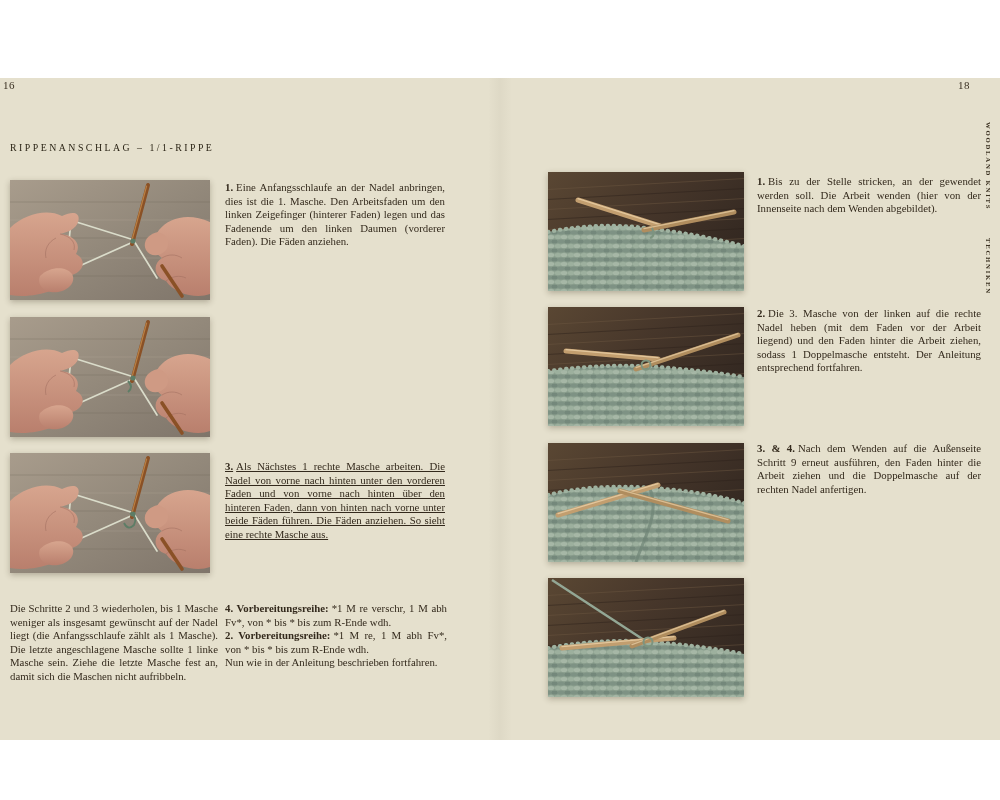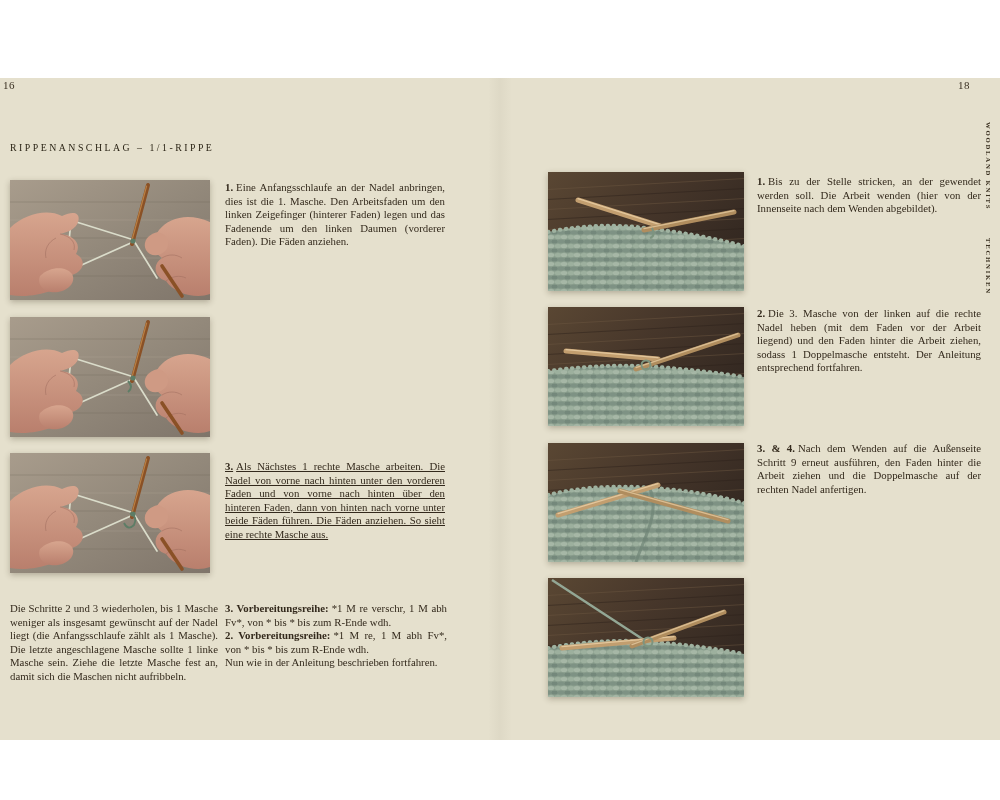--- a/index.html
+++ b/index.html
@@ -133,21 +133,21 @@
       <svg viewBox="0 0 200 120" width="200" height="120">
           <use href="#sHands" width="200" height="120"></use>
         <path d="M120,60 q8,4 4,12 q-6,6 -10,-2" stroke="#5d7d66" stroke-width="1.8" fill="none"></path>
         </svg>
     </figure>
     <p class="body-text t-l" id="tx-l3"><b class="lbl">3.</b><span>Als Nächstes 1 rechte Masche arbeiten. Die Nadel von vorne nach hinten unter den vorderen Faden und von vorne nach hinten über den hinteren Faden, dann von hinten nach vorne unter beide Fäden führen. Die Fäden anziehen. So sieht eine rechte Masche aus.</span></p>
 
     <p class="body-text" id="tx-close1">Die Schritte 2 und 3 wiederholen, bis 1 Masche weniger als insgesamt gewünscht auf der Nadel liegt (die Anfangsschlaufe zählt als 1 Masche). Die letzte angeschlagene Masche sollte 1 linke Masche sein. Ziehe die letzte Masche fest an, damit sich die Maschen nicht aufribbeln.</p>
 
     <div class="body-text" id="tx-prep">
-      <p><b class="lbl">3. Vorbereitungsreihe:</b><span>*1 M re verschr, 1 M abh Fv*, von * bis * bis zum R-Ende wdh.</span></p>
+      <p><b class="lbl">4. Vorbereitungsreihe:</b><span>*1 M re verschr, 1 M abh Fv*, von * bis * bis zum R-Ende wdh.</span></p>
       <p><b class="lbl">2. Vorbereitungsreihe:</b><span>*1 M re, 1 M abh Fv*, von * bis * bis zum R-Ende wdh.</span></p>
       <p>Nun wie in der Anleitung beschrieben fortfahren.</p>
     </div>
 
 
     <figure class="photo p-r" id="ph-r1">
       <svg viewBox="0 0 196 119" width="196" height="119">
         <use href="#sWood" width="196" height="119"></use>
         <path d="M0,60 Q50,50 98,56 Q150,62 196,74 L196,119 L0,119 Z" fill="url(#pKnit)"></path>
         <path d="M0,60 Q50,50 98,56 Q150,62 196,74" fill="none" stroke="#9fb2a0" stroke-width="4" stroke-dasharray="0.5,5.5" stroke-linecap="round"></path>

